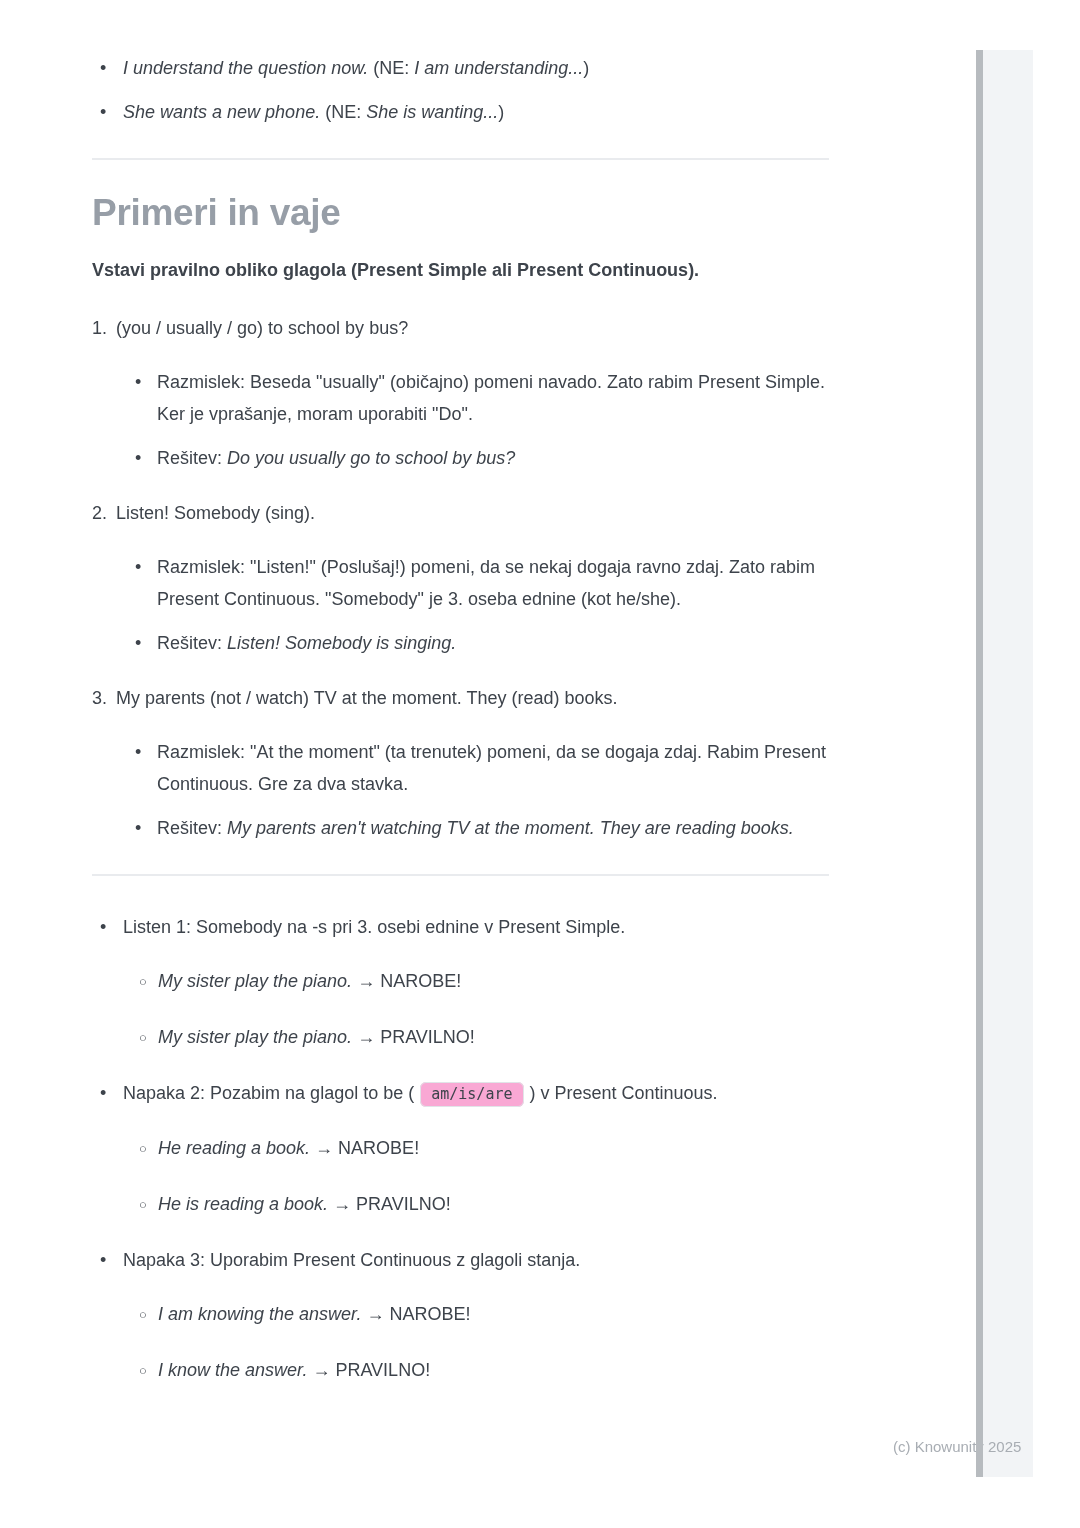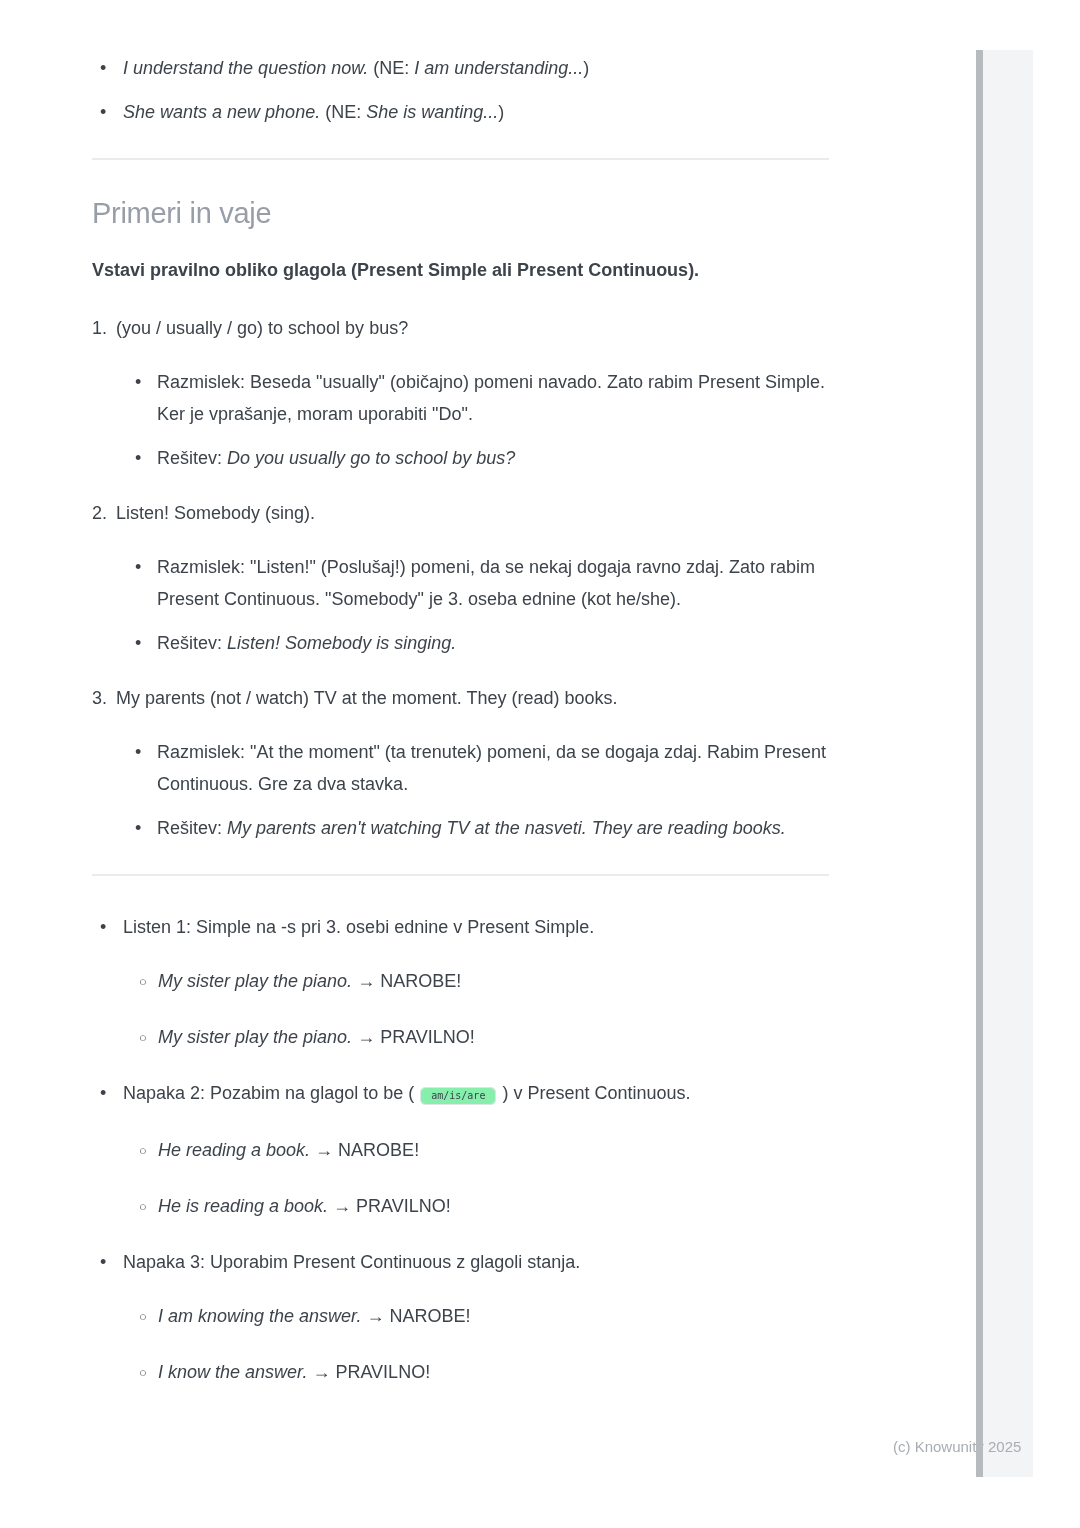--- a/index.html
+++ b/index.html
@@ -16,22 +16,22 @@
   .content {
     width:737px;
     color:#3d434b;
     font-size:18px;
   }
   .row { line-height:32px; }
   .b { font-weight:400; }
   .i { font-style:italic; }
   .code {
     font-family:"DejaVu Sans Mono", monospace;
-    font-size:10px;
-    background:#86efac;
+    font-size:15px;
+    background:#f9a8d4;
     border:1px solid #e1e4e8;
     border-radius:6px;
     padding:2px 10px 3px;
     margin:0 6px;
     color:#3d434b;
     white-space:nowrap;
   }
   .li { display:flex; align-items:flex-start; }
   .li + .li { margin-top:12px; }
   .marker {
@@ -44,23 +44,23 @@
   .sublist .marker { width:22px; padding-left:0; }
   .sublist2 { margin-left:45px; margin-top:22px; }
   .sublist2 .marker { width:21px; padding-left:2px; }
   .toplist .li + .li { margin-top:23px; }
   hr.divider {
     border:none;
     border-top:2px solid #e9ebee;
     margin:30px 0 35px 0;
   }
   h2.sec-title {
-    font-size:29px;
+    font-size:37px;
     line-height:36px;
-    font-weight:400;
+    font-weight:700;
     color:#979ea7;
     letter-spacing:-0.3px;
     margin-bottom:23px;
   }
   .instruction {
     font-weight:700;
     line-height:32px;
     margin-bottom:26px;
   }
   .scroll-track {
@@ -146,36 +146,36 @@
           <span class="num-marker">3.</span>
           <span class="row">My parents (not / watch) TV at the moment. They (read) books.</span>
         </div>
         <div class="sublist">
           <div class="li">
             <span class="marker">•</span>
             <span class="row"><span class="b">Razmislek:</span><span> "At the moment" (ta trenutek) pomeni, da se dogaja zdaj. Rabim Present Continuous. Gre za dva stavka.</span></span>
           </div>
           <div class="li">
             <span class="marker">•</span>
-            <span class="row"><span class="b">Rešitev:</span><span> </span><span class="i">My parents </span><span class="b i">aren't watching</span><span class="i"> TV at the nasveti. They </span><span class="b i">are reading</span><span class="i"> books.</span></span>
+            <span class="row"><span class="b">Rešitev:</span><span> </span><span class="i">My parents </span><span class="b i">aren't watching</span><span class="i"> TV at the moment. They </span><span class="b i">are reading</span><span class="i"> books.</span></span>
           </div>
         </div>
       </div>
 
     </div>
 
     <hr class="divider">
 
 
     <div class="toplist">
 
       <div class="li-block">
         <div class="li">
           <span class="marker">•</span>
-          <span class="row"><span class="b">Listen 1:</span><span> Simple na </span><span class="b">-s</span><span> pri 3. osebi ednine v Present Simple.</span></span>
+          <span class="row"><span class="b">Listen 1:</span><span> Somebody na </span><span class="b">-s</span><span> pri 3. osebi ednine v Present Simple.</span></span>
         </div>
         <div class="sublist2">
           <div class="li">
             <span class="marker circle">○</span>
             <span class="row"><span class="i">My sister </span><span class="b i">play</span><span class="i"> the piano.</span><span> → NAROBE!</span></span>
           </div>
           <div class="li">
             <span class="marker circle">○</span>
             <span class="row"><span class="i">My sister </span><span class="b i">play</span><span class="i"> the piano.</span><span> → PRAVILNO!</span></span>
           </div>

